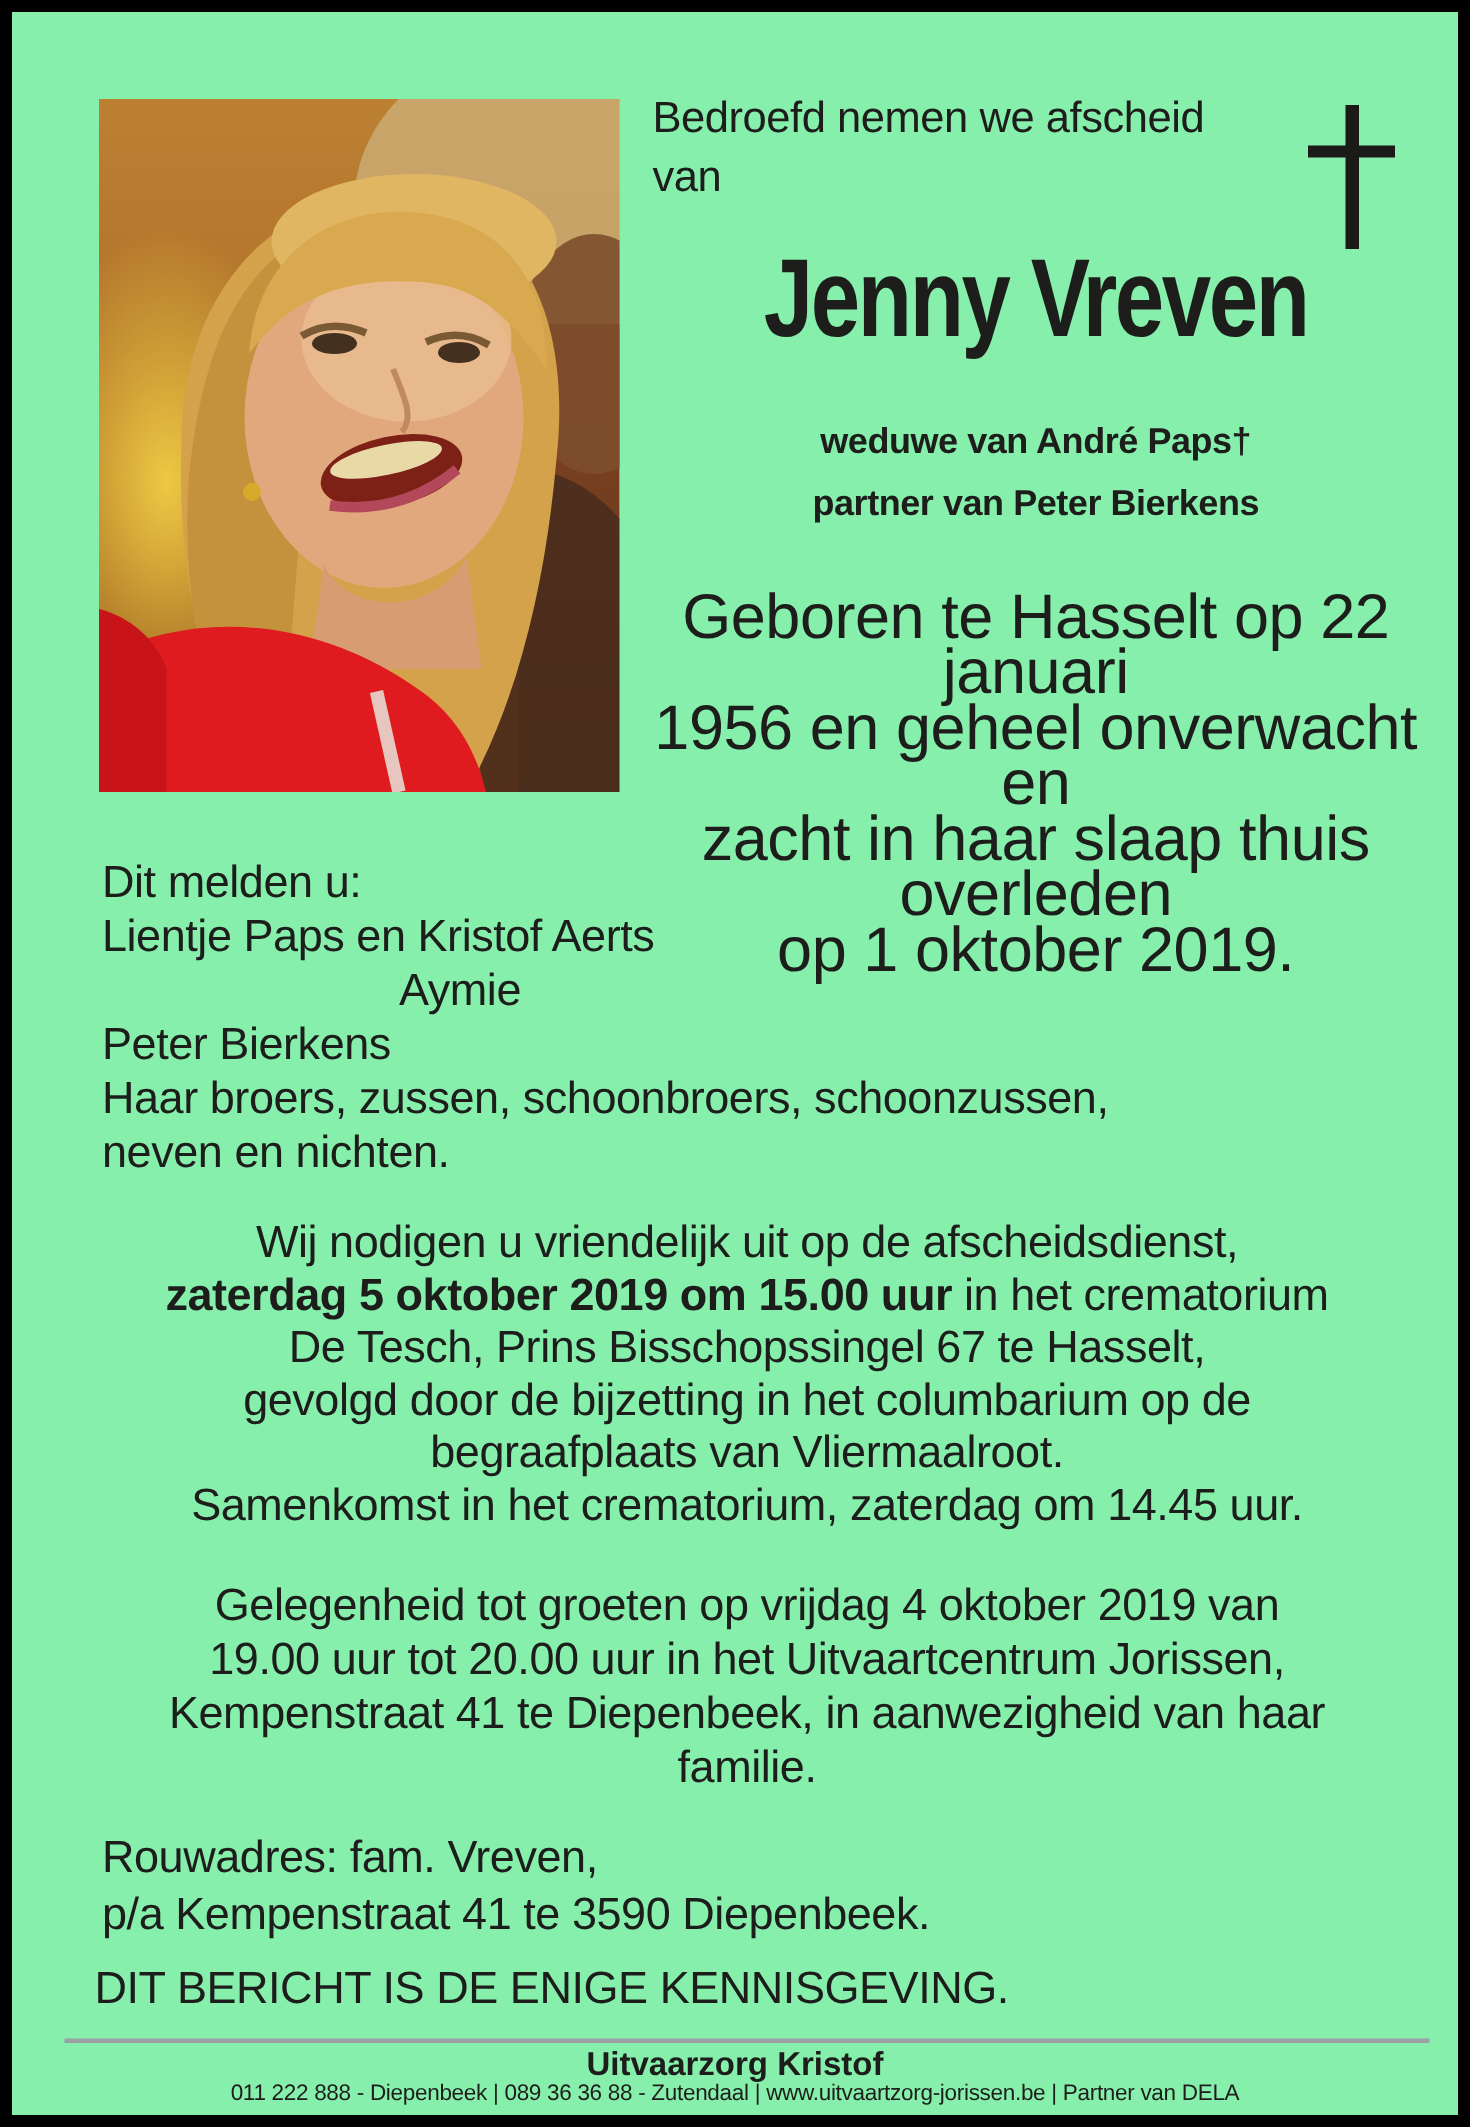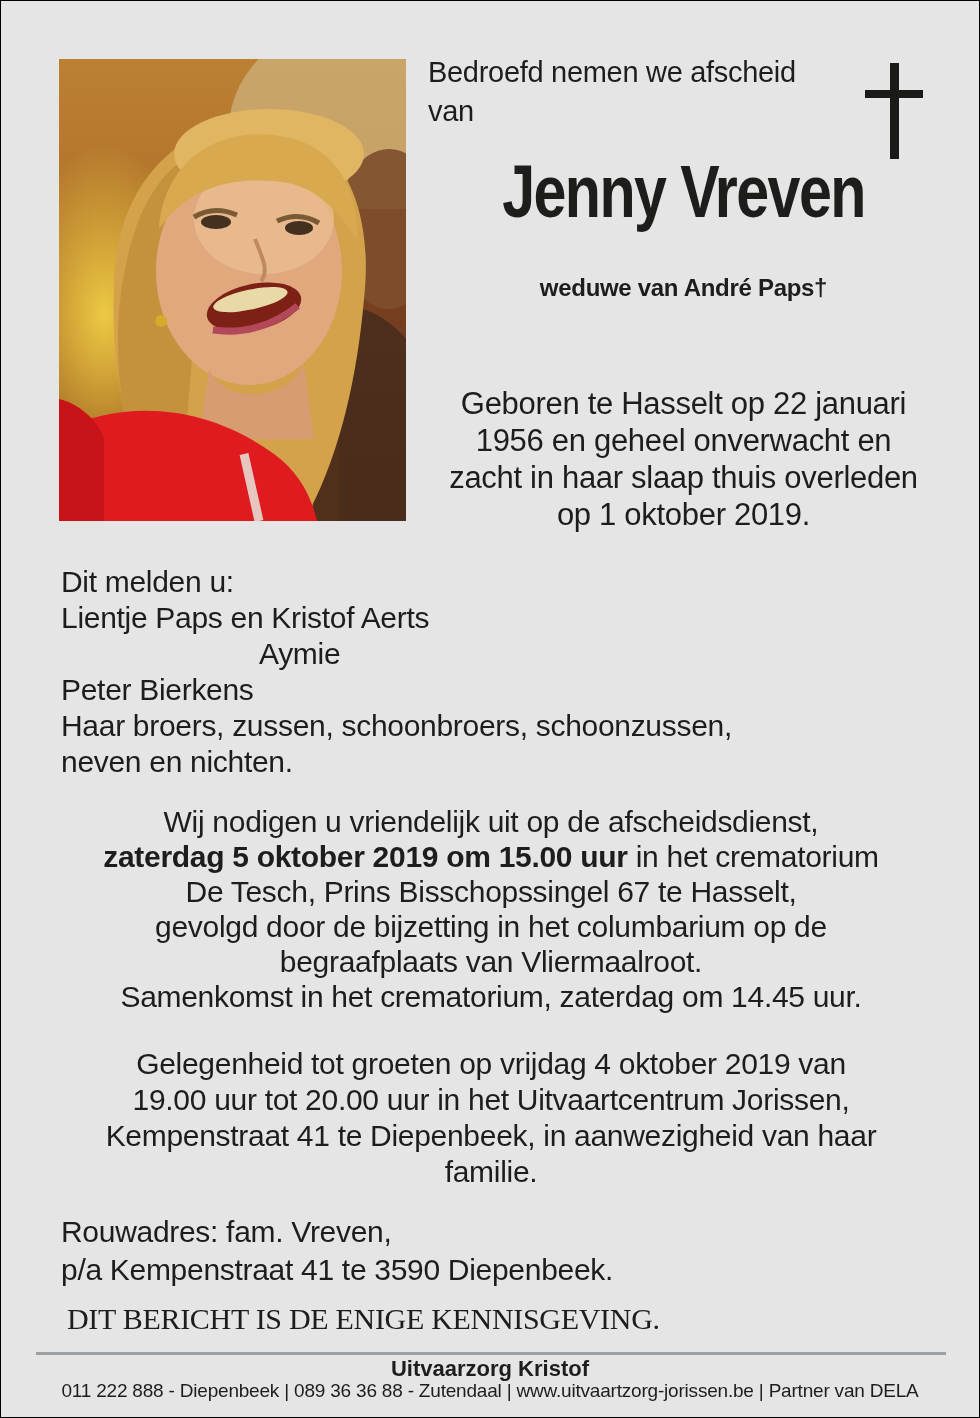--- a/index.html
+++ b/index.html
@@ -1,22 +1,22 @@
 <!DOCTYPE html>
 <html><head>
 <meta charset="utf-8">
 <style>
   * { box-sizing: border-box; }
   html, body { margin: 0; padding: 0; background: #ffffff; }
   .page {
     position: relative;
     width: 980px;
     height: 1418px;
-    background: #e5e5e5;
-    border: 1px solid #000000;
+    background: #86efac;
+    border: 8px solid #000000;
     font-family: "Liberation Sans", "DejaVu Sans", sans-serif;
     color: #1d1d1b;
     overflow: hidden;
   }
 
   .photo-frame {
     position: absolute;
     left: 58px; top: 58px;
     width: 347px; height: 462px;
   }
@@ -60,21 +60,21 @@
     font-size: 24px;
     line-height: 41px;
     letter-spacing: -0.3px;
   }
 
   .life {
     position: absolute;
     left: 425px; top: 384px;
     width: 515px;
     text-align: center;
-    font-size: 31px;
+    font-size: 42px;
     line-height: 37px;
     letter-spacing: -0.3px;
   }
 
   .family {
     position: absolute;
     left: 60px; top: 563px;
     width: 880px;
     font-size: 30px;
     line-height: 36px;
@@ -107,25 +107,24 @@
     position: absolute;
     left: 60px; top: 1212px;
     width: 880px;
     font-size: 30px;
     line-height: 38px;
     letter-spacing: -0.3px;
   }
 
   .notice {
     position: absolute;
-    left: 66px; top: 1301px;
+    left: 55px; top: 1301px;
     width: 880px;
     font-size: 30px;
     letter-spacing: -0.3px;
-    font-family: Liberation Serif, serif;
   }
 
   .rule {
     position: absolute;
     left: 35px; top: 1351px;
     width: 910px; height: 3px;
     background: #9aa0a3;
   }
 
   .brand {
@@ -135,21 +134,21 @@
     text-align: center;
     font-size: 22px;
     font-weight: 700;
   }
 
   .contact {
     position: absolute;
     left: 0; top: 1379px;
     width: 100%;
     text-align: center;
-    font-size: 19px;
+    font-size: 15px;
     letter-spacing: -0.2px;
   }
 </style>
 </head>
 <body>
 
 <div class="page">
 
   <div class="photo-frame">
     <svg viewBox="0 0 347 462" preserveAspectRatio="none">
@@ -219,20 +218,21 @@
     <svg width="64" height="104" viewBox="0 0 64 104">
       <rect x="27" y="4" width="9" height="96" fill="#1a1a18"></rect>
       <rect x="2" y="31" width="58" height="8" fill="#1a1a18"></rect>
     </svg>
   </div>
 
   <div class="name">Jenny Vreven</div>
 
   <div class="relations">
     <div>weduwe van André Paps†</div>
+    <div>partner van Peter Bierkens</div>
   </div>
 
   <div class="life">
     <div>Geboren te Hasselt op 22 januari</div>
     <div>1956 en geheel onverwacht en</div>
     <div>zacht in haar slaap thuis overleden</div>
     <div>op 1 oktober 2019.</div>
   </div>
 
   <div class="family">

